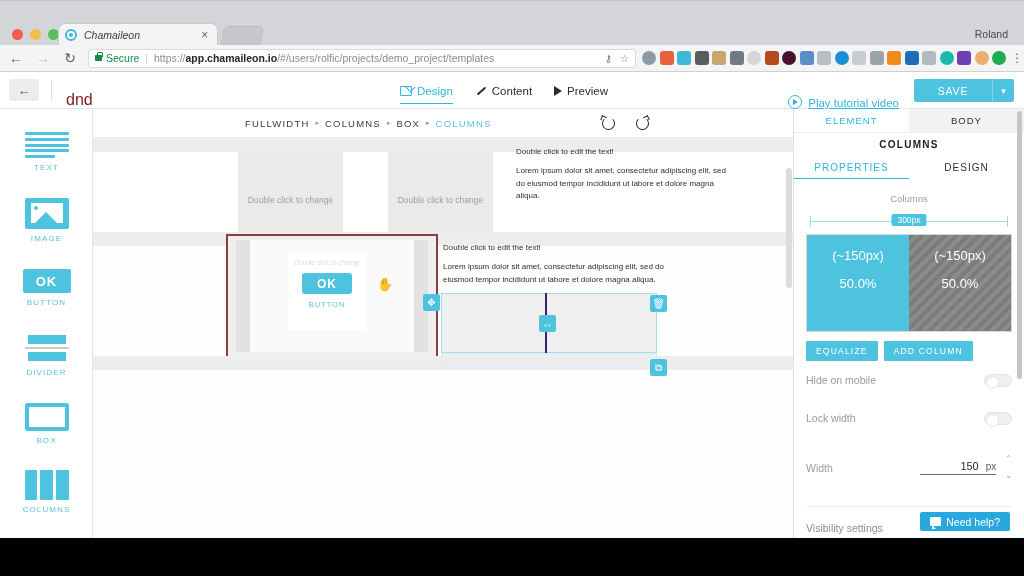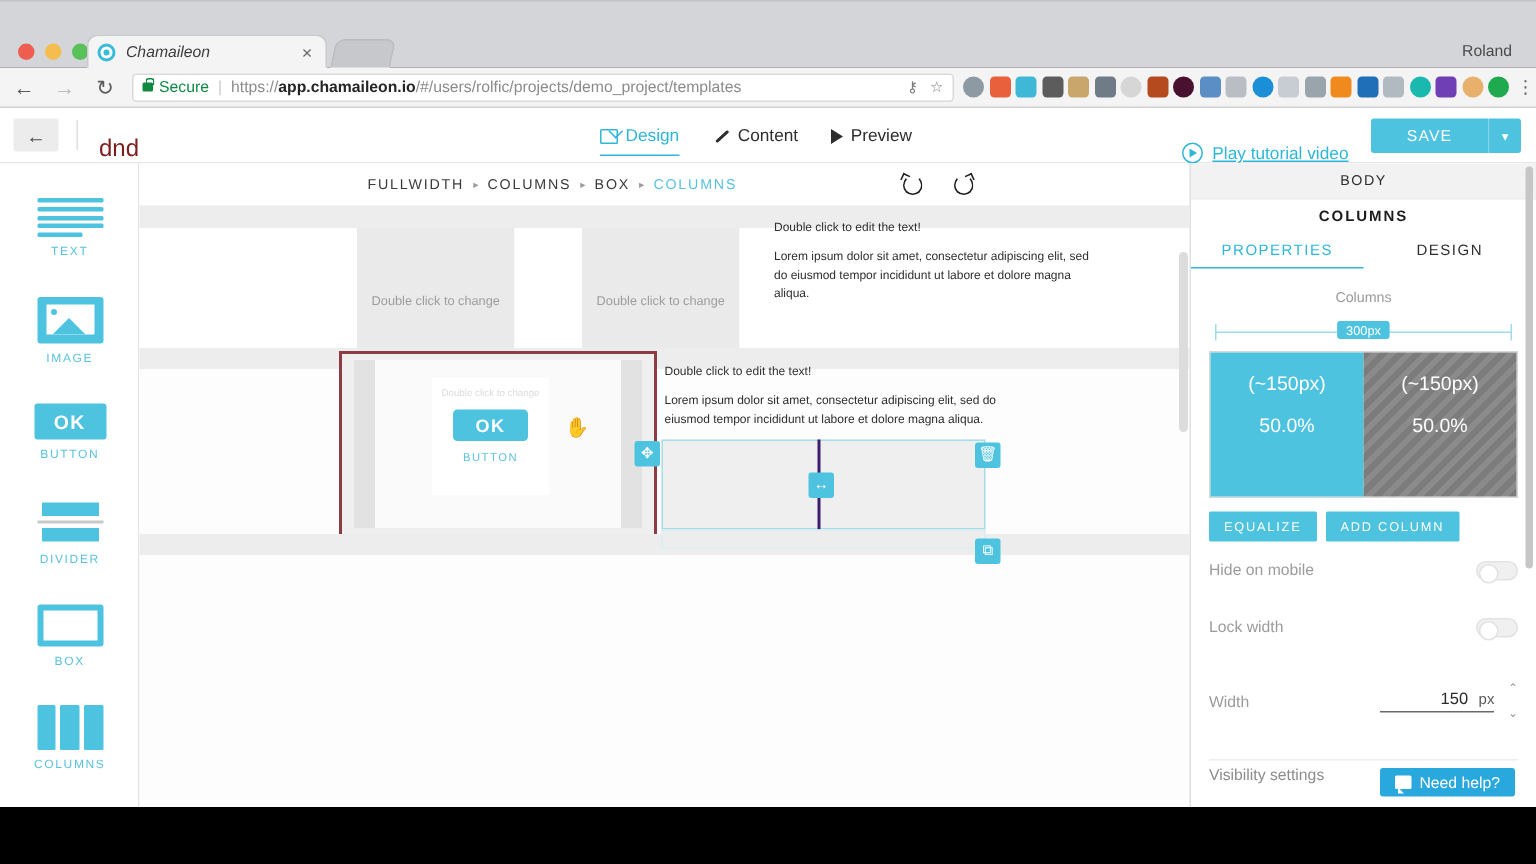--- a/index.html
+++ b/index.html
@@ -313,21 +313,21 @@
   }
   .width-row { display: flex; align-items: center; margin-top: 18px; }
   .width-label { font-size: 10.5px; color: #9b9b9b; flex: 1; }
   .num-field {
     border-bottom: 1px solid #6a6a6a; width: 76px; display: flex; align-items: baseline;
     justify-content: flex-end; gap: 7px; padding-bottom: 2px;
   }
   .num-val { font-size: 11px; color: #2a2a2a; }
   .num-unit { font-size: 10px; color: #5a5a5a; }
   .stepper { display: flex; flex-direction: column; gap: 9px; margin-left: 9px; color: #9b9b9b; font-size: 8px; line-height: 1; }
-  .vis-row { margin-top: 26px; border-top: 1px solid #eee; }
+  .vis-row { margin-top: 26px; border-top: 1px solid #eee; padding-top: 11px; }
   .vis-label { font-size: 10.5px; color: #8d8d8d; }
   .panel-scroll {
     position: absolute; right: 2px; top: 2px; width: 5px; height: 268px;
     background: #c6c6c6; border-radius: 3px;
   }
   .canvas-scroll {
     position: absolute; right: 1px; top: 30px; width: 6px; height: 120px;
     background: #dcdcdc; border-radius: 3px;
   }
 
@@ -535,20 +535,21 @@
         <div class="band" style="top:218px;height:14px;"></div>
         <div class="dup-strip" style="left:348px;top:215px;width:216px;height:13px;"></div>
         <div class="handle" style="left:557px;top:221px;">⧉</div>
 
         <div class="canvas-scroll"></div>
       </div>
     </div>
 
     <div class="panel">
       <div class="panel-tabs">
+        <div class="ptab active">ELEMENT</div>
         <div class="ptab inactive-bg">BODY</div>
       </div>
       <div class="panel-title">COLUMNS</div>
       <div class="sub-tabs">
         <div class="stab active">PROPERTIES</div>
         <div class="stab">DESIGN</div>
       </div>
 
       <div class="panel-body">
         <div class="field-label columns-label">Columns</div>

